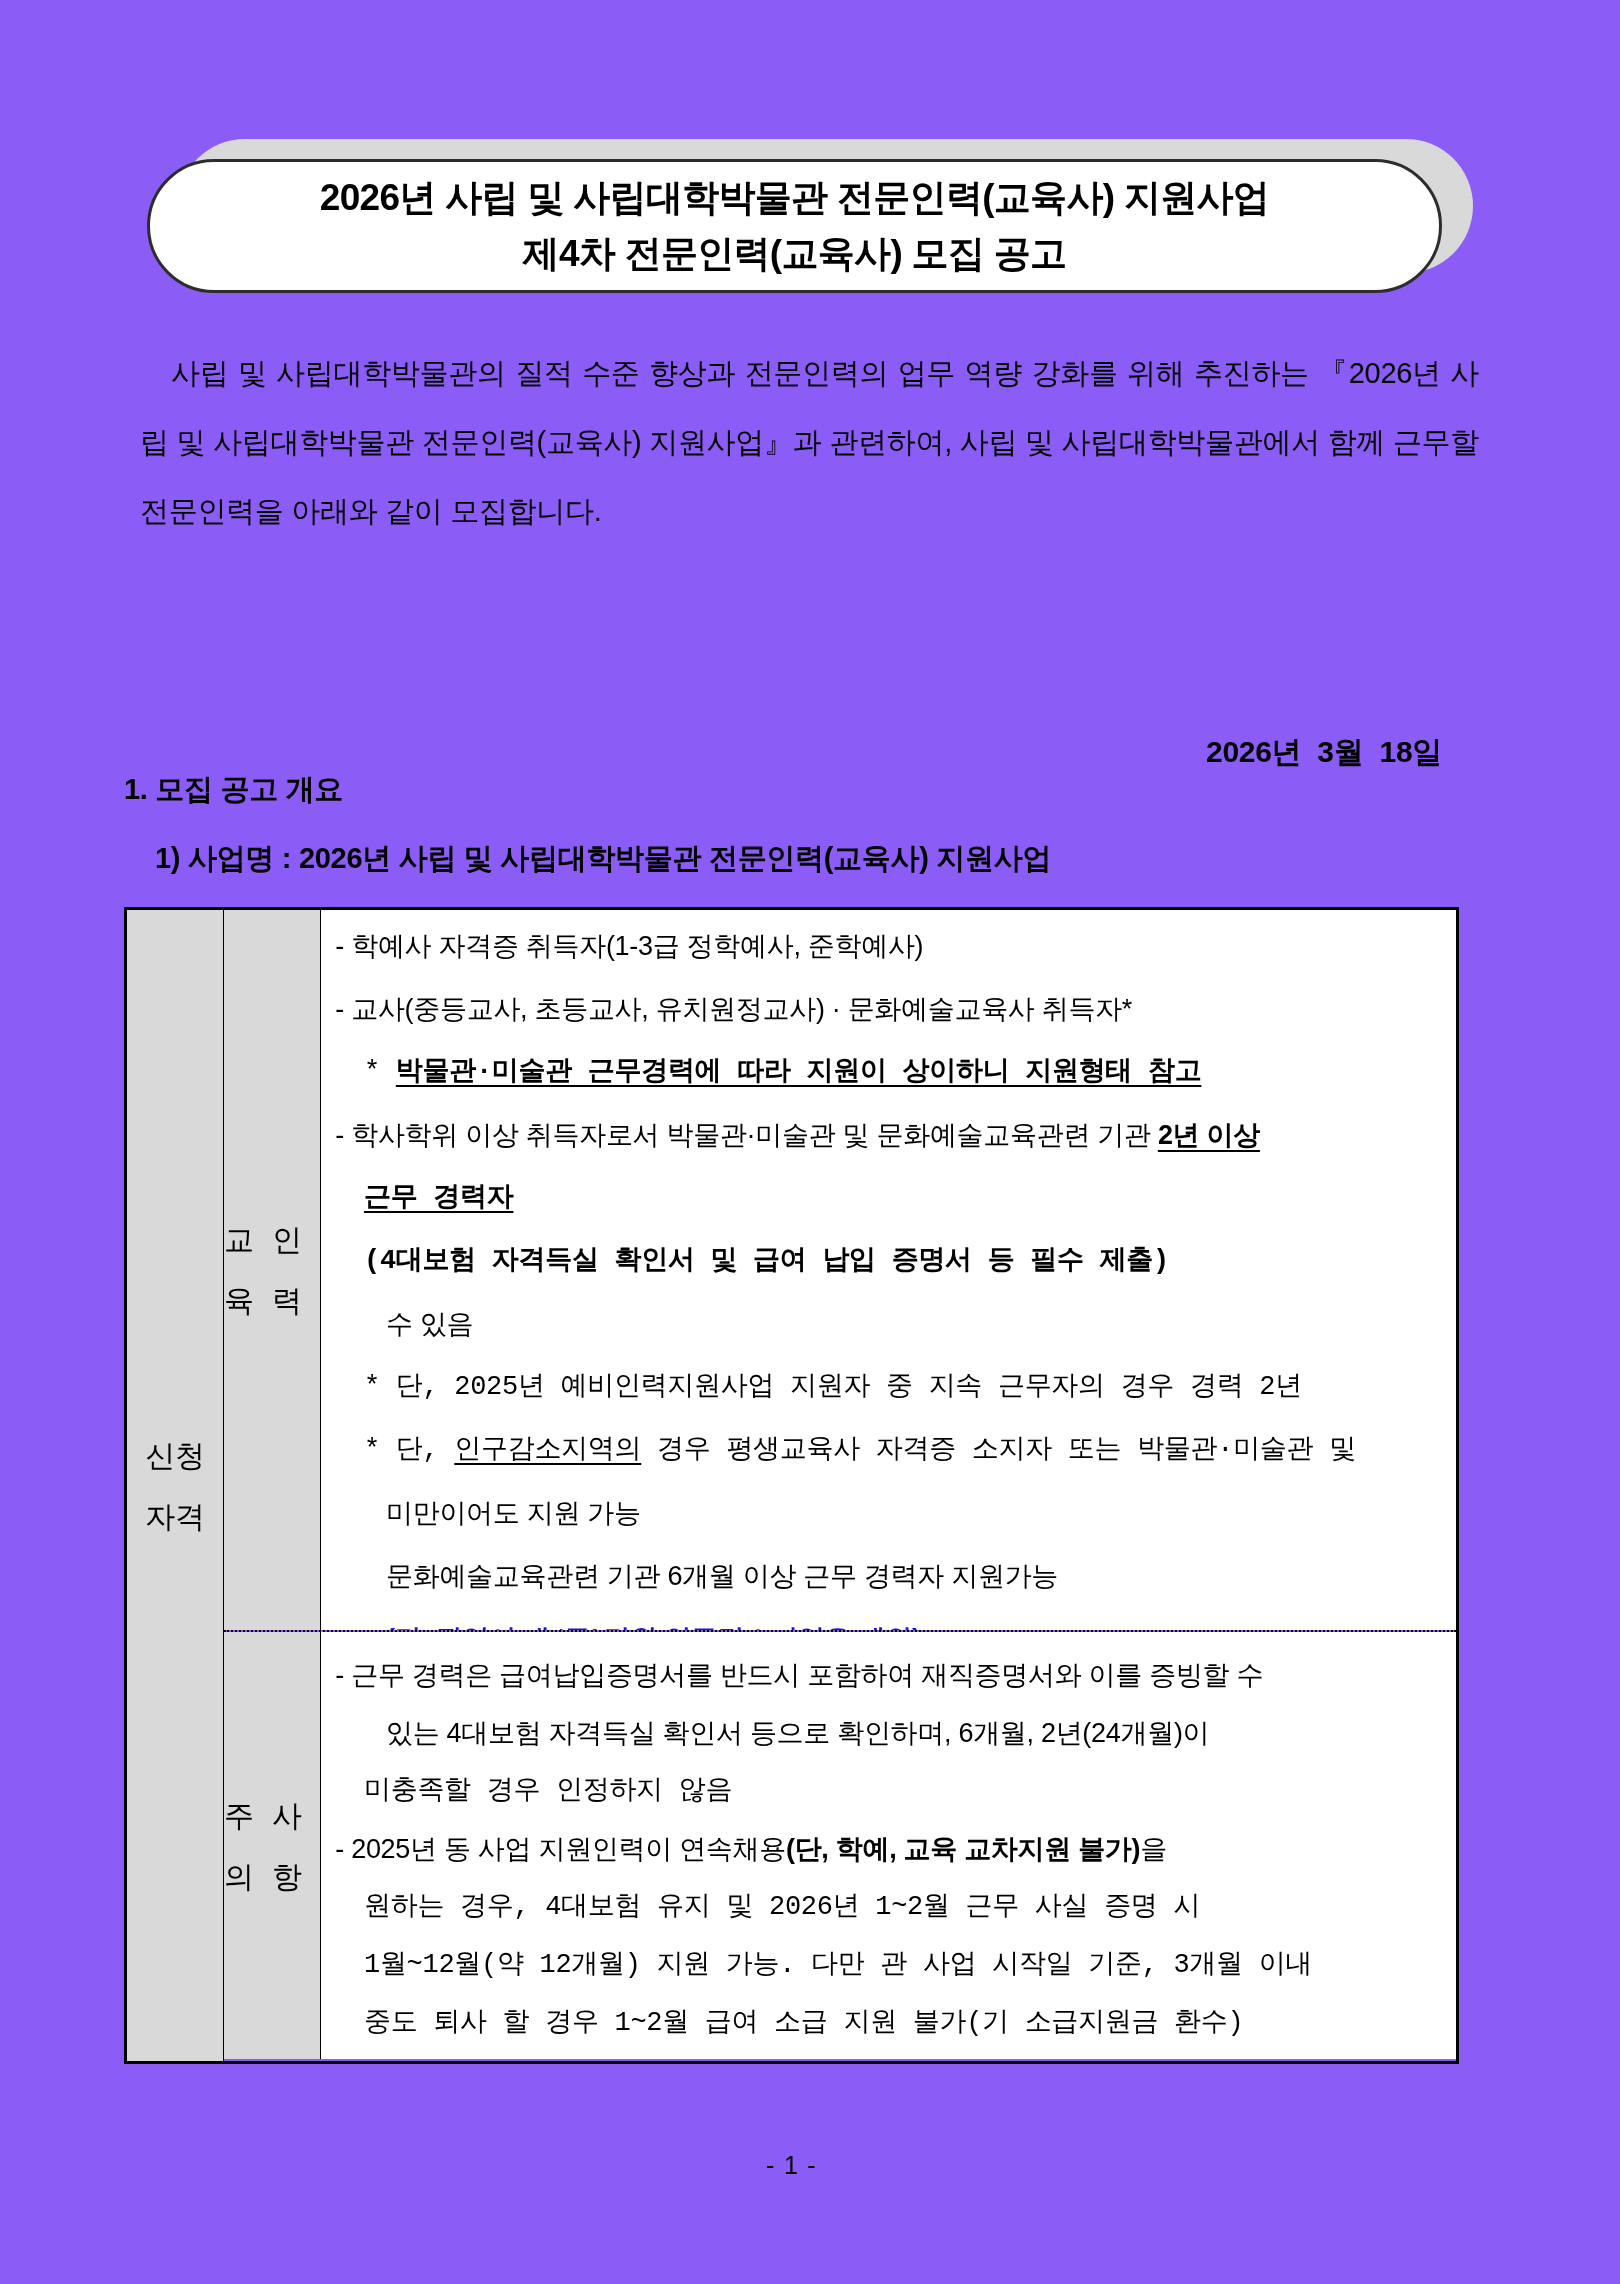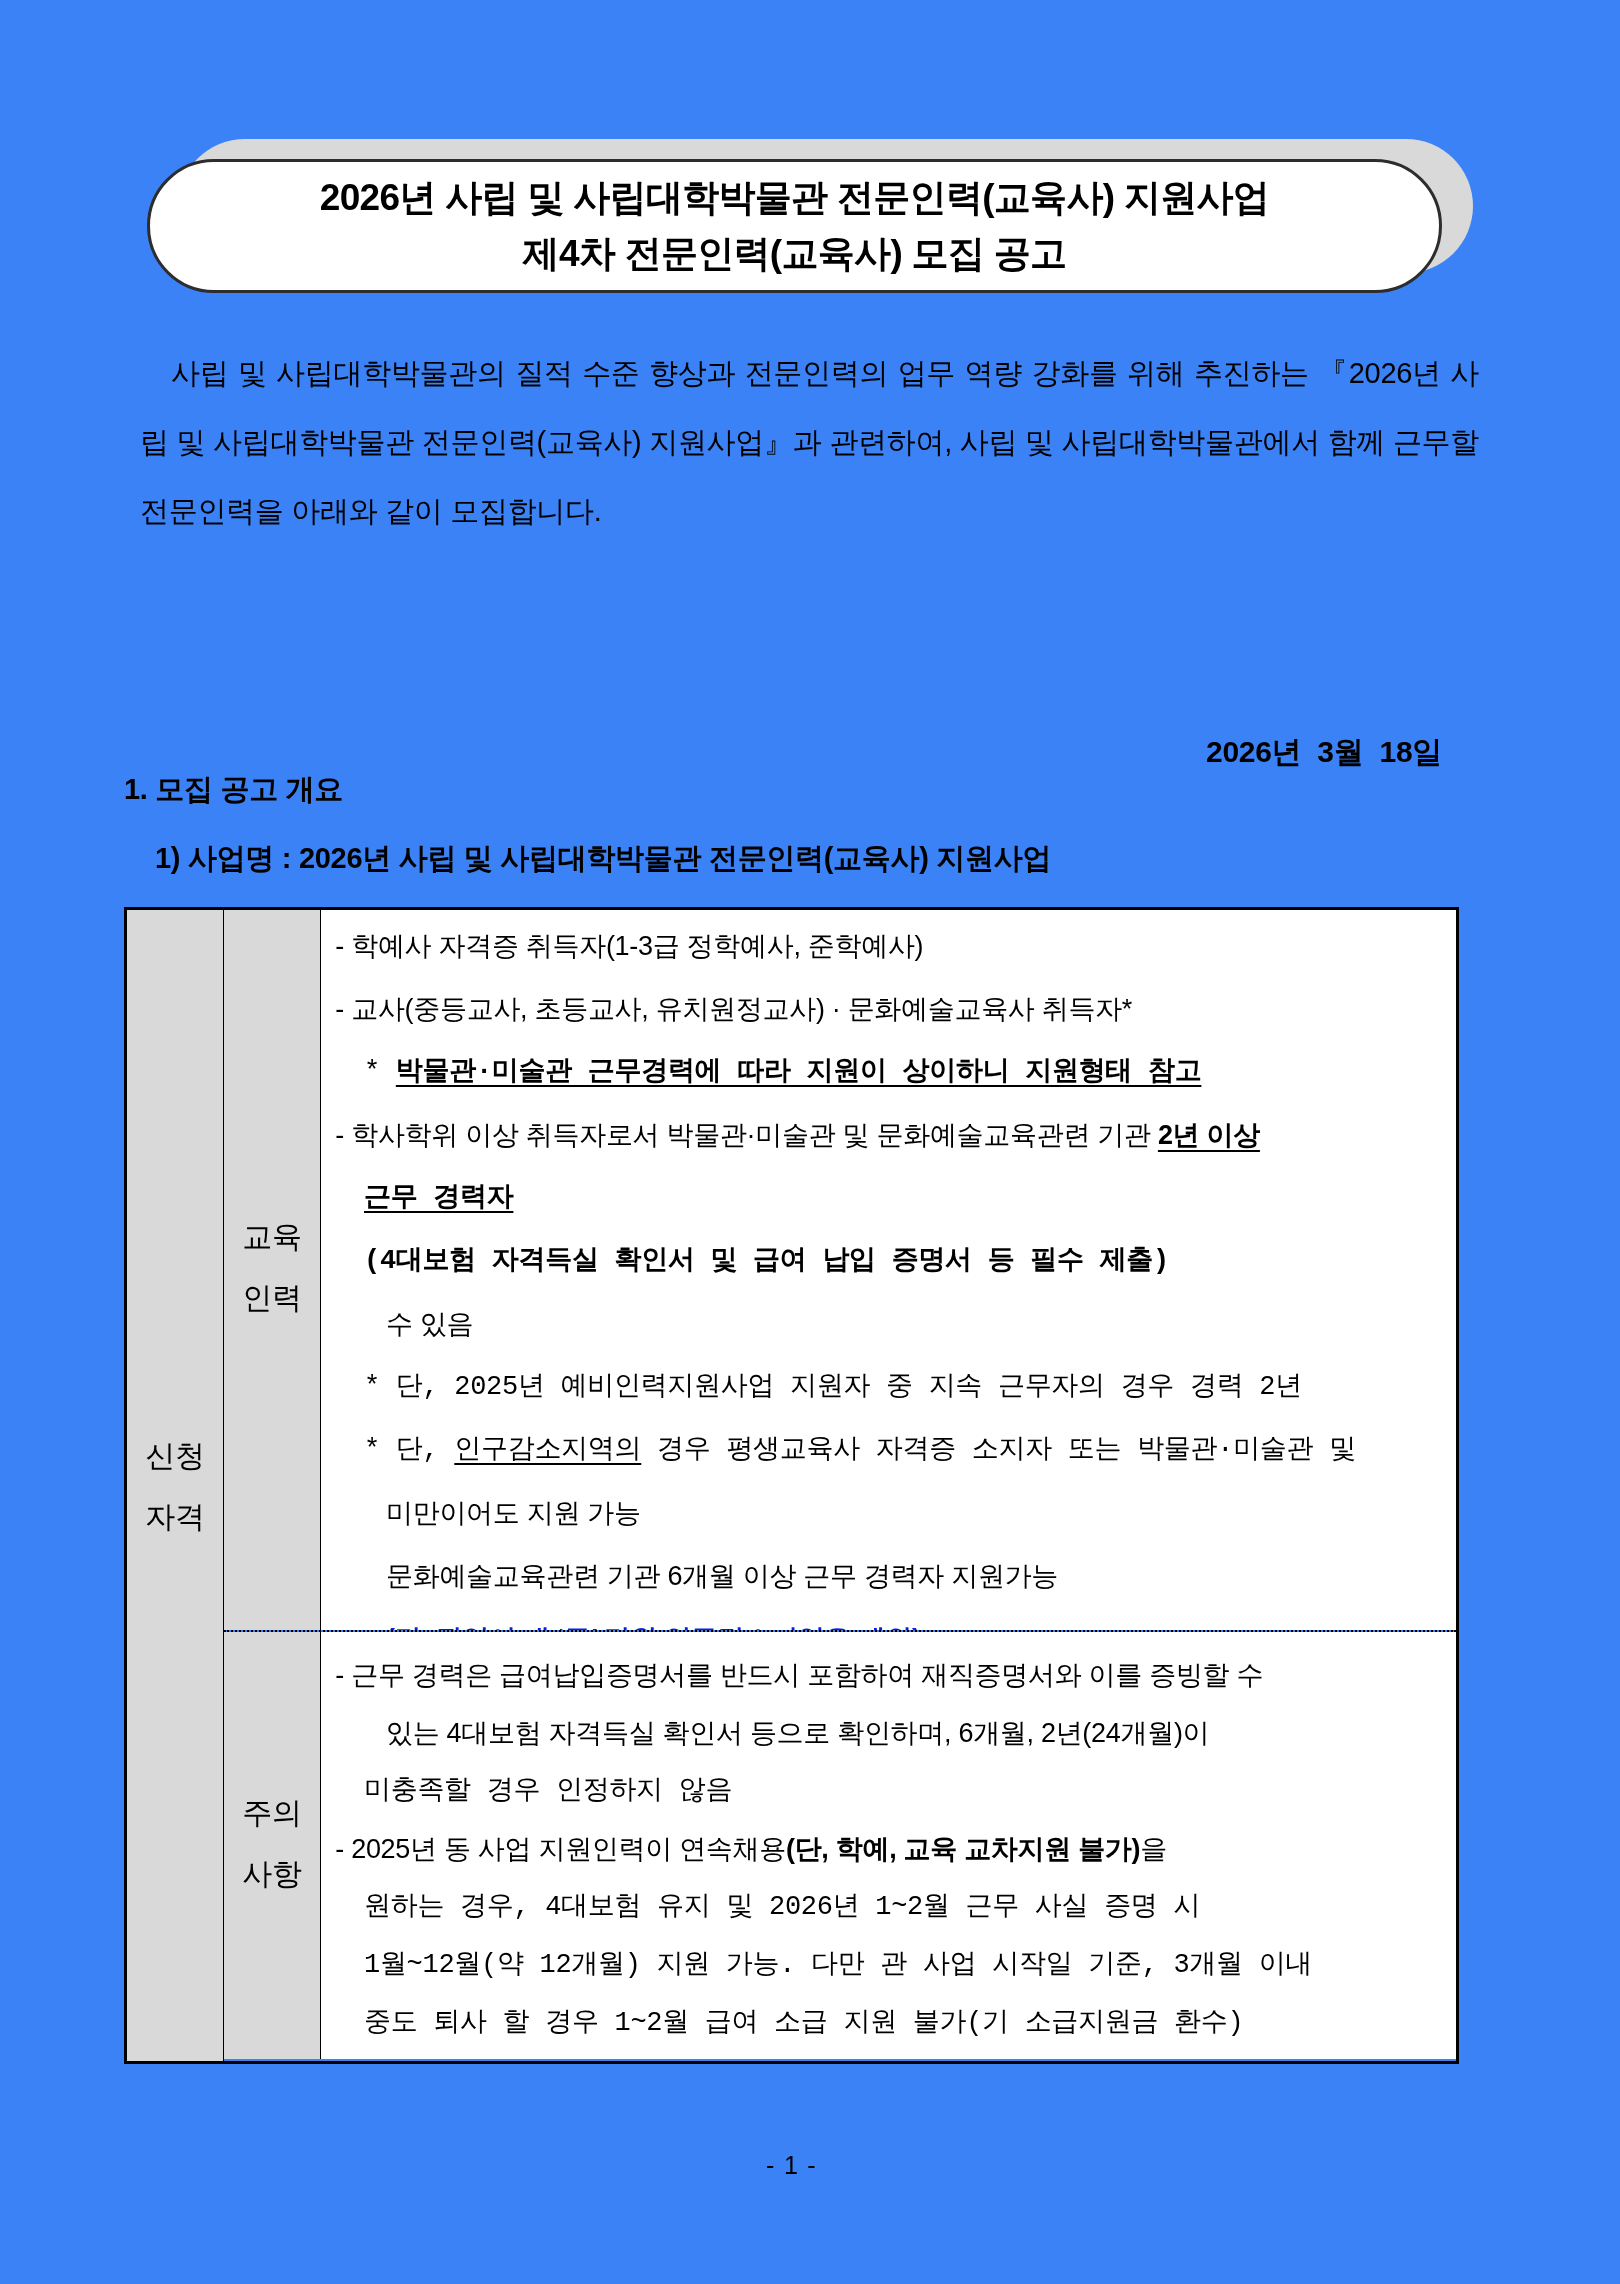--- a/index.html
+++ b/index.html
@@ -1,19 +1,19 @@
 <!DOCTYPE html>
 <html style="font-size:10.4px"><head>
 <meta charset="utf-8">
 <style>
   html,body{margin:0;padding:0;background:#ffffff;}
   .page{
     position:relative;
     width:1620px;height:2284px;
-    background:#3b82f6;
+    background:#8b5cf6;
     font-family:"Liberation Sans","DejaVu Sans",sans-serif;
     color:#000;
     overflow:hidden;
   }
   
   .titlewrap{position:absolute;left:147px;top:139px;width:1328px;height:157px;}
   .title-shadow{
     position:absolute;left:31px;top:0;
     width:1295px;height:134px;
     background:#d9d9d9;border-radius:67px;
@@ -55,22 +55,22 @@
     display:flex;flex-direction:column;justify-content:center;align-items:center;
     font-size:30px;line-height:61px;letter-spacing:-0.3px;
   }
   .colrest{flex:1;display:flex;flex-direction:column;min-width:0;}
   .trow{display:flex;box-sizing:border-box;}
   .trow.r0{height:720px;}
   .trow.r1{height:429px;border-top:2px dotted #000;}
   .rowlabel{
     width:97px;flex:0 0 97px;box-sizing:border-box;
     background:#d9d9d9;border-right:1.3px solid #000;
-    display:flex;flex-direction:column;justify-content:center;align-items:center;
-    font-size:30px;line-height:61px;letter-spacing:-0.3px;font-family:Liberation Mono, monospace;
+    display:flex;flex-direction:row;justify-content:center;align-items:center;
+    font-size:30px;line-height:61px;letter-spacing:-0.3px;
   }
   .rowcontent{
     flex:1;box-sizing:border-box;background:#fff;
     padding:1.3px 9px 0 13px;
     font-size:27px;letter-spacing:-0.3px;
     overflow:hidden;
   }
   #row-content-0 .tline{line-height:55px;margin-top:8px;}
   #row-content-1{padding-top:14.4px;}
   #row-content-1 .tline{line-height:58px;}

